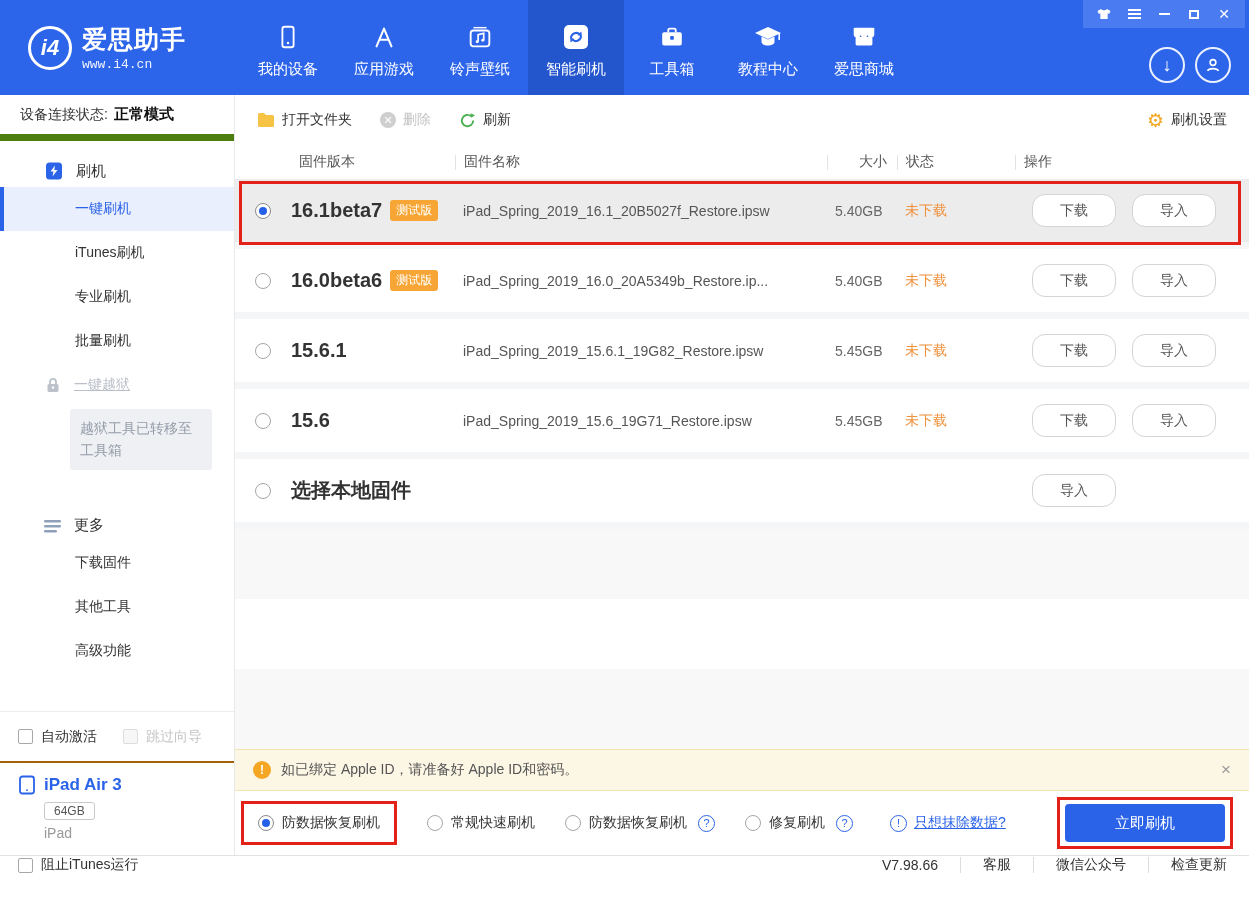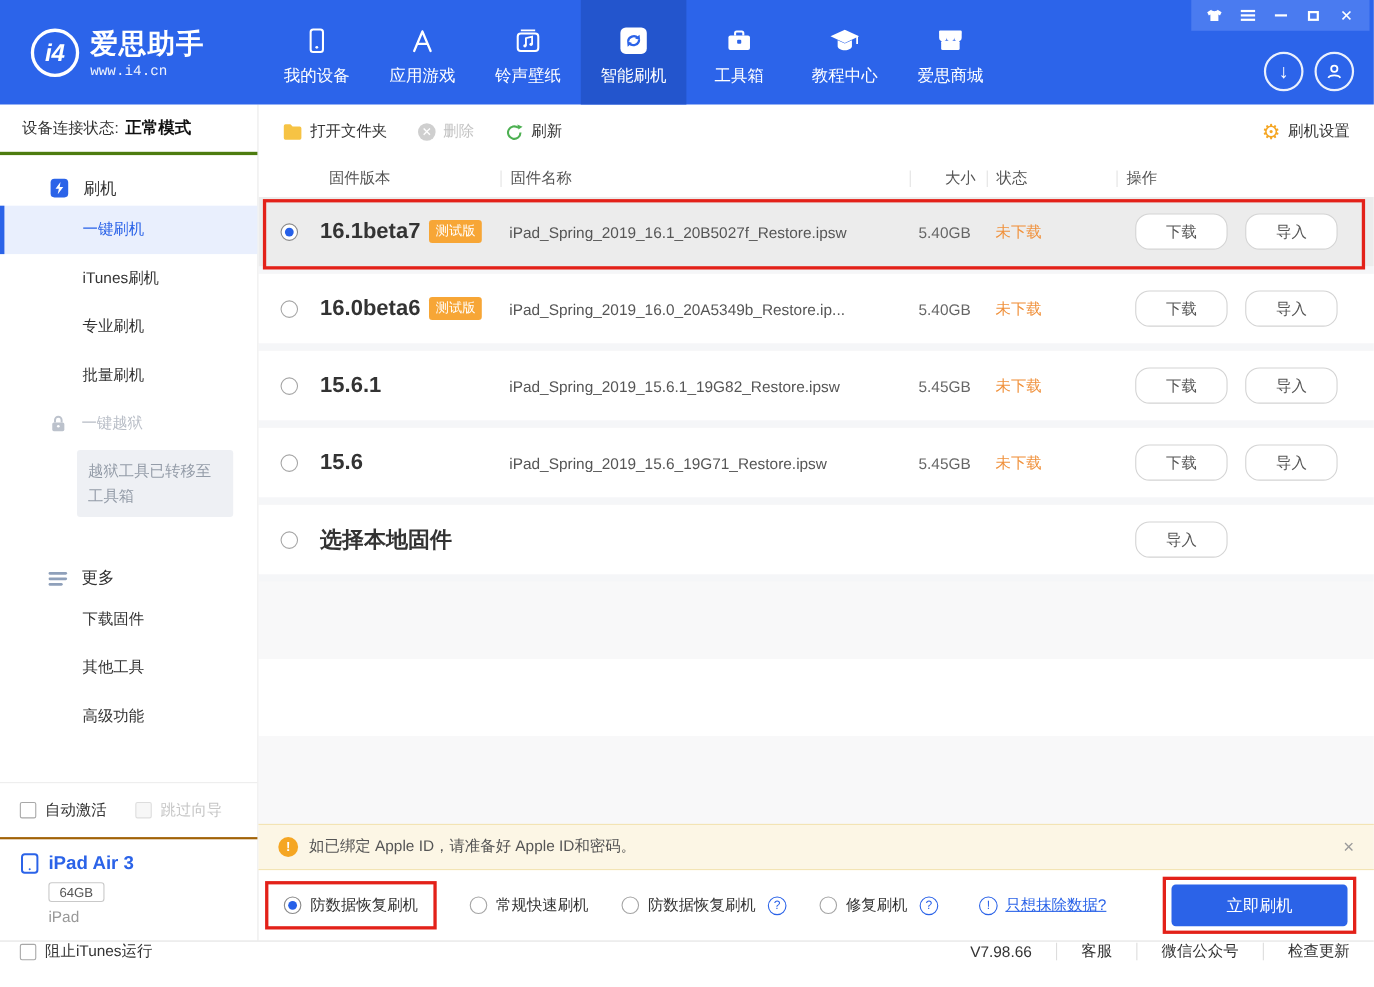--- a/index.html
+++ b/index.html
@@ -31,27 +31,27 @@
   .menu-bars span{ display:block; width:13px; height:2px; background:#fff; margin:2px 0; }
   .hdr-circles { position:absolute; right:18px; bottom:12px; display:flex; gap:10px; }
   .circle-btn { width:36px; height:36px; border:2px solid rgba(255,255,255,.9); border-radius:50%;
     display:flex; align-items:center; justify-content:center; cursor:pointer; font-size:18px; }
 
   
   .mid { flex:1; display:flex; min-height:0; }
 
   
   .sidebar { width:235px; border-right:1px solid #e9e9e9; display:flex; flex-direction:column; font-size:14px; color:#333; }
-  .conn-status { height:46px; display:flex; align-items:center; padding:0 20px; border-bottom:3px solid #4d7c0f; }
+  .conn-status { height:46px; display:flex; align-items:center; padding:0 20px; border-bottom:7px solid #4d7c0f; }
   .conn-status b { margin-left:6px; color:#111; font-size:15px; }
   .grp-head { display:flex; align-items:center; margin:20px 0 6px 44px; font-size:15px; }
   .grp-head .gicon { margin-right:12px; display:flex; }
   .side-item { height:44px; display:flex; align-items:center; padding-left:75px; cursor:pointer; color:#333; }
   .side-item.sel { background:#e9effd; border-left:4px solid #2b63e8; padding-left:71px; color:#2b63e8; }
-  .side-item.disabled-head { color:#b9bec7; padding-left:44px; cursor:default; }
+  .side-item.disabled-head { color:#b9bec7; padding-left:44px; cursor:default;text-decoration:underline; }
   .side-item.disabled-head .gicon { margin-right:12px; display:flex; }
   .jail-note { margin:2px 0 20px 70px; width:142px; background:#eef0f4; border-radius:3px;
     padding:9px 10px; color:#949ca8; font-size:14px; line-height:1.55; }
   .side-spacer { flex:1; }
   .side-checks { border-top:1px solid #ededed; height:50px; display:flex; align-items:center; padding:0 18px; gap:26px; }
   .chk { display:flex; align-items:center; gap:8px; cursor:pointer; }
   .chk-box { width:15px; height:15px; border:1px solid #a8a8a8; border-radius:2px; background:#fff; }
   .chk.disabled { color:#c6c6c6; }
   .chk.disabled .chk-box { border-color:#ddd; background:#f7f7f7; }
   .device-block { border-top:2px solid #a16207; padding:12px 18px 14px; }

